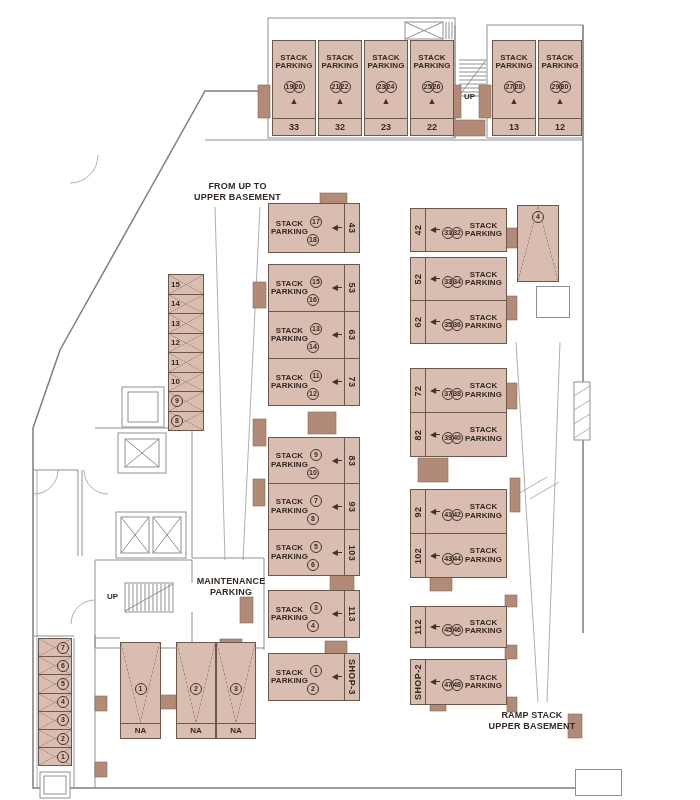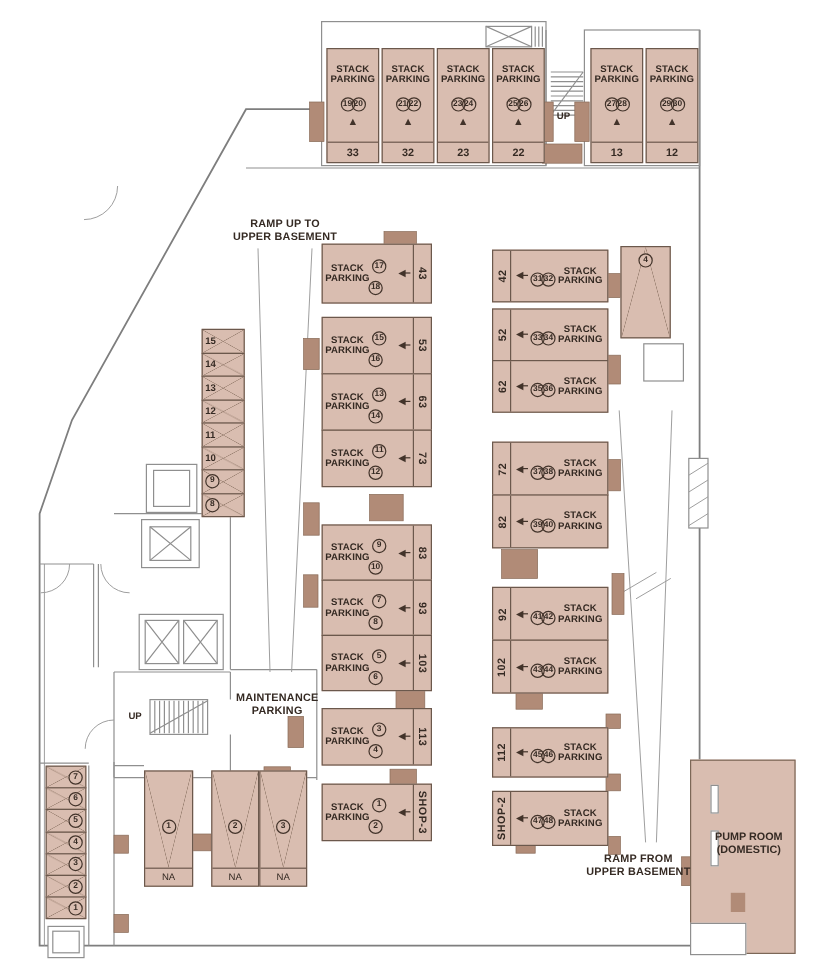--- a/index.html
+++ b/index.html
@@ -58,21 +58,21 @@
   .na-body{flex:1;position:relative;}
   .pat{position:absolute;inset:0;background-repeat:no-repeat;
        background-size:50.4% 100%,50.4% 100%;background-position:left,right;}
   .pat-lam{background-image:
      linear-gradient(to top right,transparent calc(50% - .5px),#9b8273 50%,transparent calc(50% + .5px)),
      linear-gradient(to bottom right,transparent calc(50% - .5px),#9b8273 50%,transparent calc(50% + .5px));}
   .pat-v{background-image:
      linear-gradient(to bottom right,transparent calc(50% - .5px),#9b8273 50%,transparent calc(50% + .5px)),
      linear-gradient(to top right,transparent calc(50% - .5px),#9b8273 50%,transparent calc(50% + .5px));}
   .na-num{position:absolute;left:50%;top:58%;transform:translate(-50%,-50%);z-index:1;}
-  .na-strip{height:15px;border-top:1px solid var(--ln,#6b584c);text-align:center;font-size:8px;font-weight:400;line-height:14px;}
+  .na-strip{height:15px;border-top:1px solid var(--ln,#6b584c);text-align:center;font-size:8px;font-weight:700;line-height:14px;}
 
   
   .ramp4{position:absolute;left:517px;top:205px;width:42px;height:77px;border:1px solid var(--ln,#6b584c);background:var(--fill,#d9bdb0);}
   .ramp4 .pat-v{inset:0;}
   .ramp4 .pn{position:absolute;left:50%;top:5px;transform:translateX(-50%);background:var(--fill,#d9bdb0);z-index:1;}
 
   
   .pump{position:absolute;left:575px;top:633px;width:88px;height:162px;background:var(--fill,#d9bdb0);border:1.5px solid #7c6757;}
   .pump .slot{position:absolute;width:7px;background:#fff;border:.5px solid #8f8f8f;}
   .pump .dsq{position:absolute;left:33px;top:110px;width:12px;height:16px;background:var(--col,#b18b77);}
@@ -642,35 +642,27 @@
       <div class="na-strip">NA</div>
     </div>
   </div>
 
   <div class="ramp4">
     <div class="pat pat-v"></div>
     <span class="pn">4</span>
   </div>
   <div class="whitebox"></div>
 
-  <div class="pump">
-    <div class="slot" style="left:16px;top:20px;height:24px"></div>
-    <div class="slot" style="left:16px;top:58px;height:30px"></div>
-    <div class="dsq"></div>
-    <div class="pump-label">
-      <span>PUMP ROOM</span><br><span>(DOMESTIC)</span>
-    </div>
-  </div>
   <div class="xbox xpat"></div>
 
   <div class="lbl" style="left:160px;top:181px;width:155px">
-    <span>RAMP UP TO</span><br><span>UPPER BASEMENT</span>
+    <span>FROM UP TO</span><br><span>UPPER BASEMENT</span>
   </div>
   <div class="lbl" style="left:190px;top:576px;width:82px">
     <span>MAINTENANCE</span><br><span>PARKING</span>
   </div>
   <div class="lbl" style="left:478px;top:710px;width:108px">
-    <span>RAMP FROM</span><br><span>UPPER BASEMENT</span>
+    <span>RAMP STACK</span><br><span>UPPER BASEMENT</span>
   </div>
   <div class="lbl-sm" style="left:464px;top:92px">UP</div>
   <div class="lbl-sm" style="left:107px;top:592px">UP</div>
 
 </div>
 
 </body></html>

